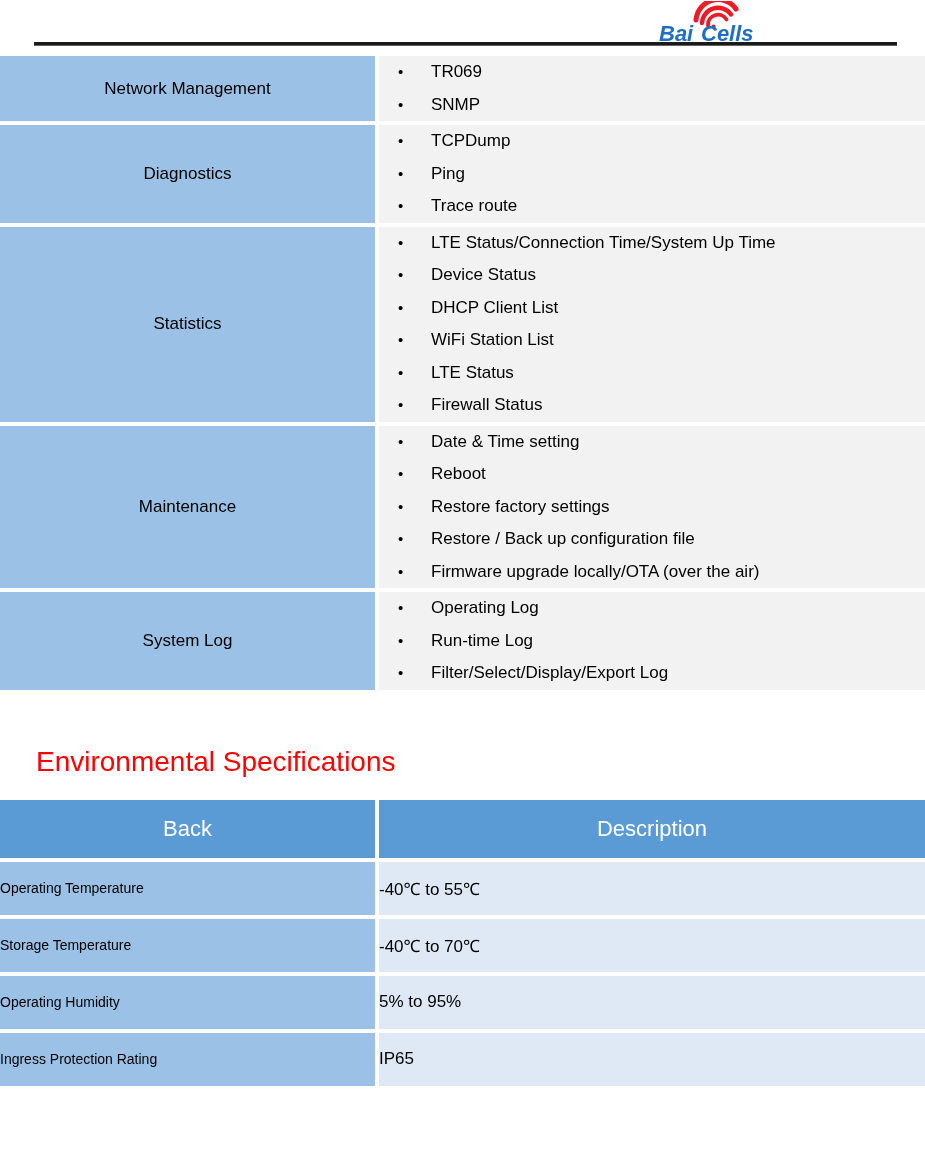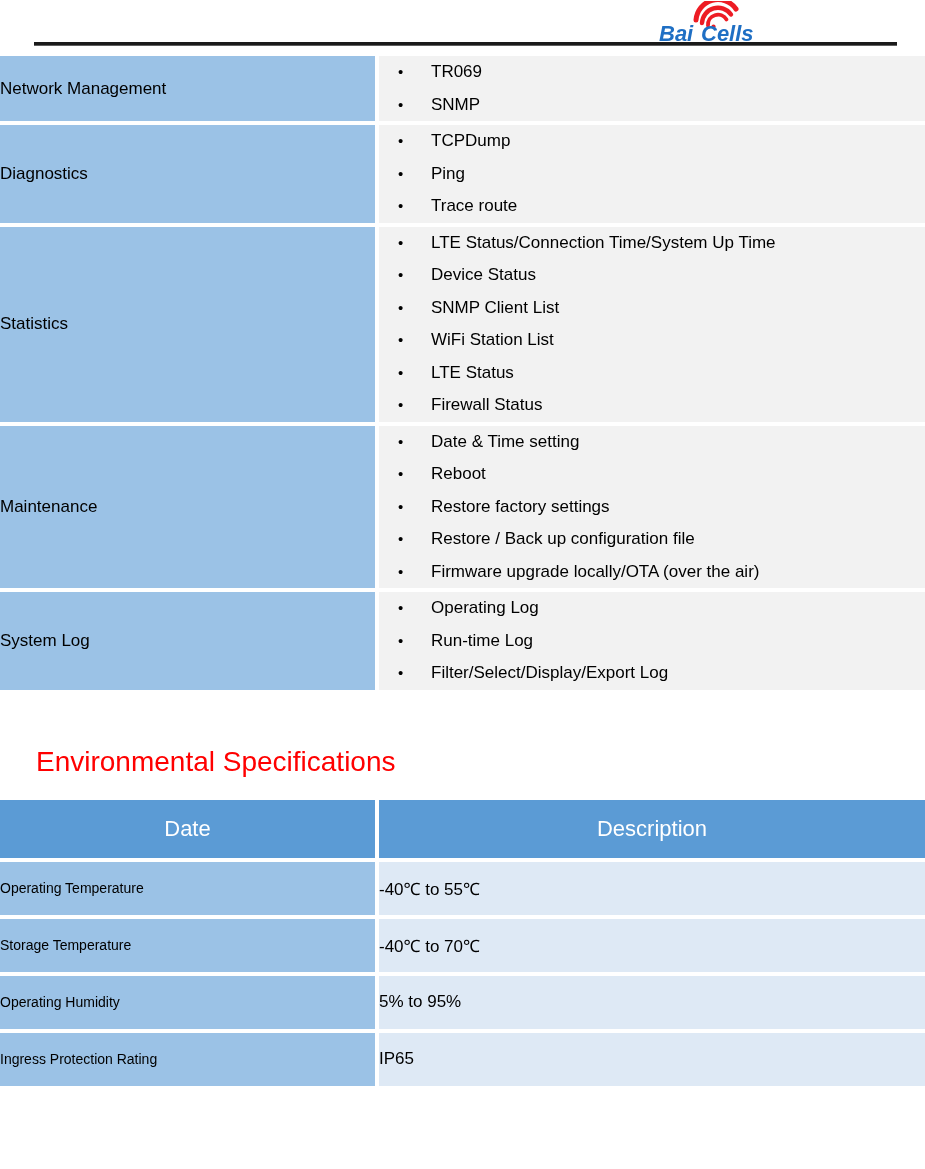--- a/index.html
+++ b/index.html
@@ -55,20 +55,21 @@
   .feat-table { margin-top: 0; }
   .feat-table col.c1 { width: 375px; }
   .feat-table col.gap { width: 4px; }
   .feat-table col.c2 { width: 546px; }
 
   .feat-label {
     background: #9BC2E6;
     font-size: 17px;
     color: #000;
     padding: 10px 0 10px 10px;
+    text-align: center;
   }
   .feat-body {
     background: #F2F2F2;
     padding: 9px 0 9px 0;
   }
   .feat-body ul {
     margin: 0;
     padding: 0 8px 0 52px;
     list-style: none;
   }
@@ -178,21 +179,21 @@
       </td>
     </tr>
 
     <tr>
       <td class="feat-label">Statistics</td>
       <td class="gapcell"></td>
       <td class="feat-body">
         <ul>
           <li>LTE Status/Connection Time/System Up Time</li>
           <li>Device Status</li>
-          <li>SNMP Client List</li>
+          <li>DHCP Client List</li>
           <li>WiFi Station List</li>
           <li>LTE Status</li>
           <li>Firewall Status</li>
         </ul>
       </td>
     </tr>
 
     <tr>
       <td class="feat-label">Maintenance</td>
       <td class="gapcell"></td>
@@ -226,21 +227,21 @@
 
 <table class="spec-table env-table">
   <colgroup>
       <col class="c1">
       <col class="gap">
       <col class="c2">
     </colgroup>
   <tbody>
 
     <tr>
-      <td class="env-head-cell">Date</td>
+      <td class="env-head-cell">Back</td>
       <td class="gapcell"></td>
       <td class="env-head-cell">Description</td>
     </tr>
 
     <tr>
       <td class="env-item-cell">Operating Temperature</td>
       <td class="gapcell"></td>
       <td class="env-desc-cell">-40℃ to 55℃</td>
     </tr>
 

